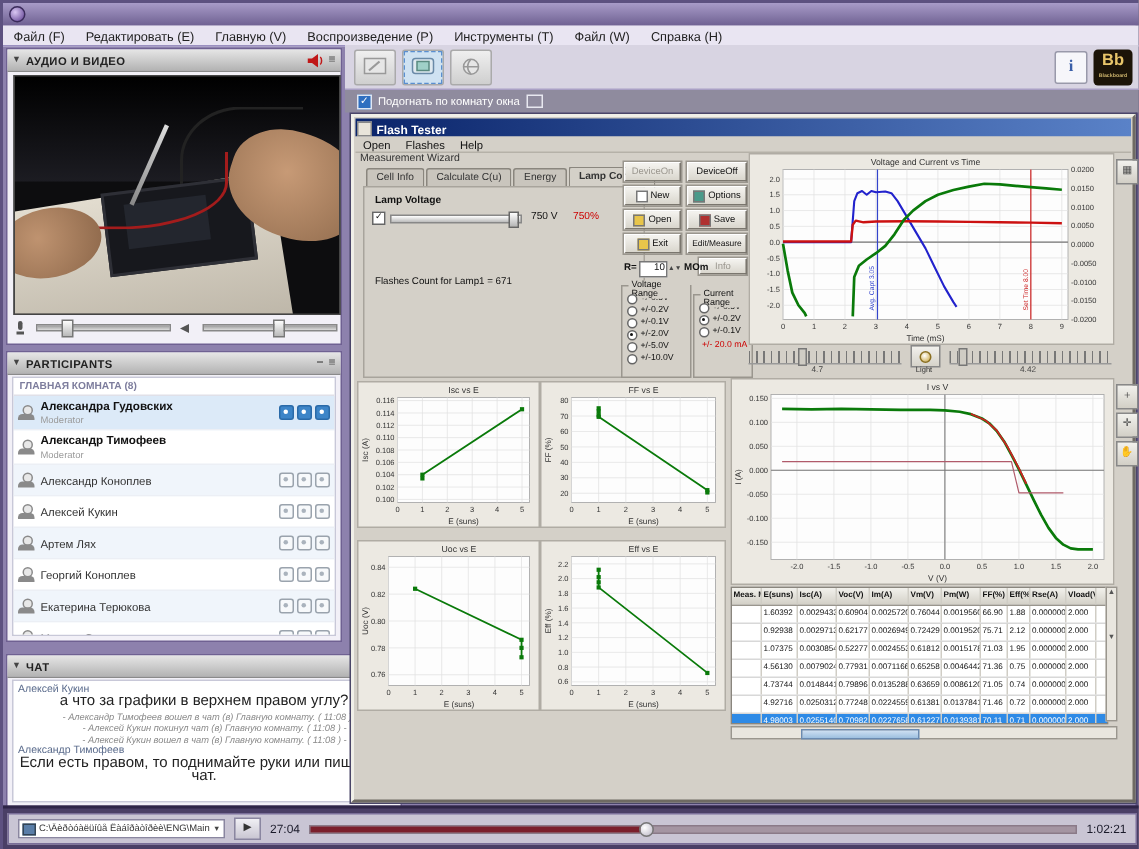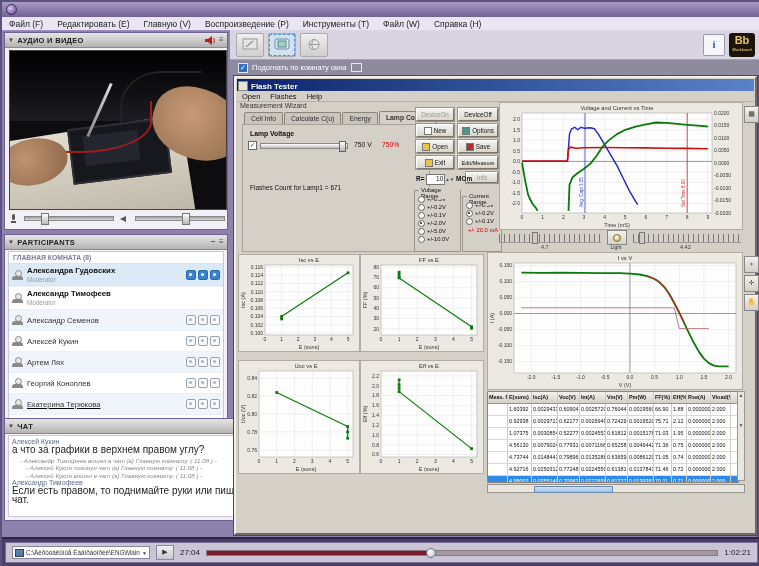--- a/index.html
+++ b/index.html
@@ -202,21 +202,21 @@
         <span class="pico on"></span>
           <span class="pico on"></span>
           <span class="pico on"></span>
       </div>
       <div class="prow" style="height:22px;">
         <span class="avat"></span>
         <span class="nm"><b>Александр Тимофеев</b><br><span class="rl">Moderator</span></span>
       </div>
       <div class="prow alt" style="height:20px;">
         <span class="avat"></span>
-        <span class="nm">Александр Семенов</span>
+        <span class="nm">Александр Коноплев</span>
         <span class="pico"></span>
           <span class="pico"></span>
           <span class="pico"></span>
       </div>
       <div class="prow" style="height:20px;">
         <span class="avat"></span>
         <span class="nm">Алексей Кукин</span>
         <span class="pico"></span>
           <span class="pico"></span>
           <span class="pico"></span>
@@ -228,38 +228,38 @@
           <span class="pico"></span>
           <span class="pico"></span>
       </div>
       <div class="prow" style="height:20px;">
         <span class="avat"></span>
         <span class="nm">Георгий Коноплев</span>
         <span class="pico"></span>
           <span class="pico"></span>
           <span class="pico"></span>
       </div>
-      <div class="prow alt" style="height:20px;text-decoration:underline;">
+      <div class="prow alt" style="height:20px;">
         <span class="avat"></span>
         <span class="nm">Екатерина Терюкова</span>
         <span class="pico"></span>
           <span class="pico"></span>
           <span class="pico"></span>
       </div>
       <div class="prow" style="height:20px;">
         <span class="avat"></span>
         <span class="nm">Михаил Семерухин</span>
         <span class="pico"></span>
           <span class="pico"></span>
           <span class="pico"></span>
       </div>
     </div>
   </div>
 
-  <div class="panel" style="left:2px;top:416px;width:264px;height:103px;">
+  <div class="panel" style="left:2px;top:434px;width:264px;height:103px;text-align:center;">
     <div class="phead">
       <span class="tgl">▼</span>
       <span>ЧАТ</span>
       <span class="sp"></span>
       <span class="hic">−</span>
       <span class="hic">≡</span>
     </div>
     <div class="chatbody">
       <div class="cname">
           <span>Алексей Кукин</span>

